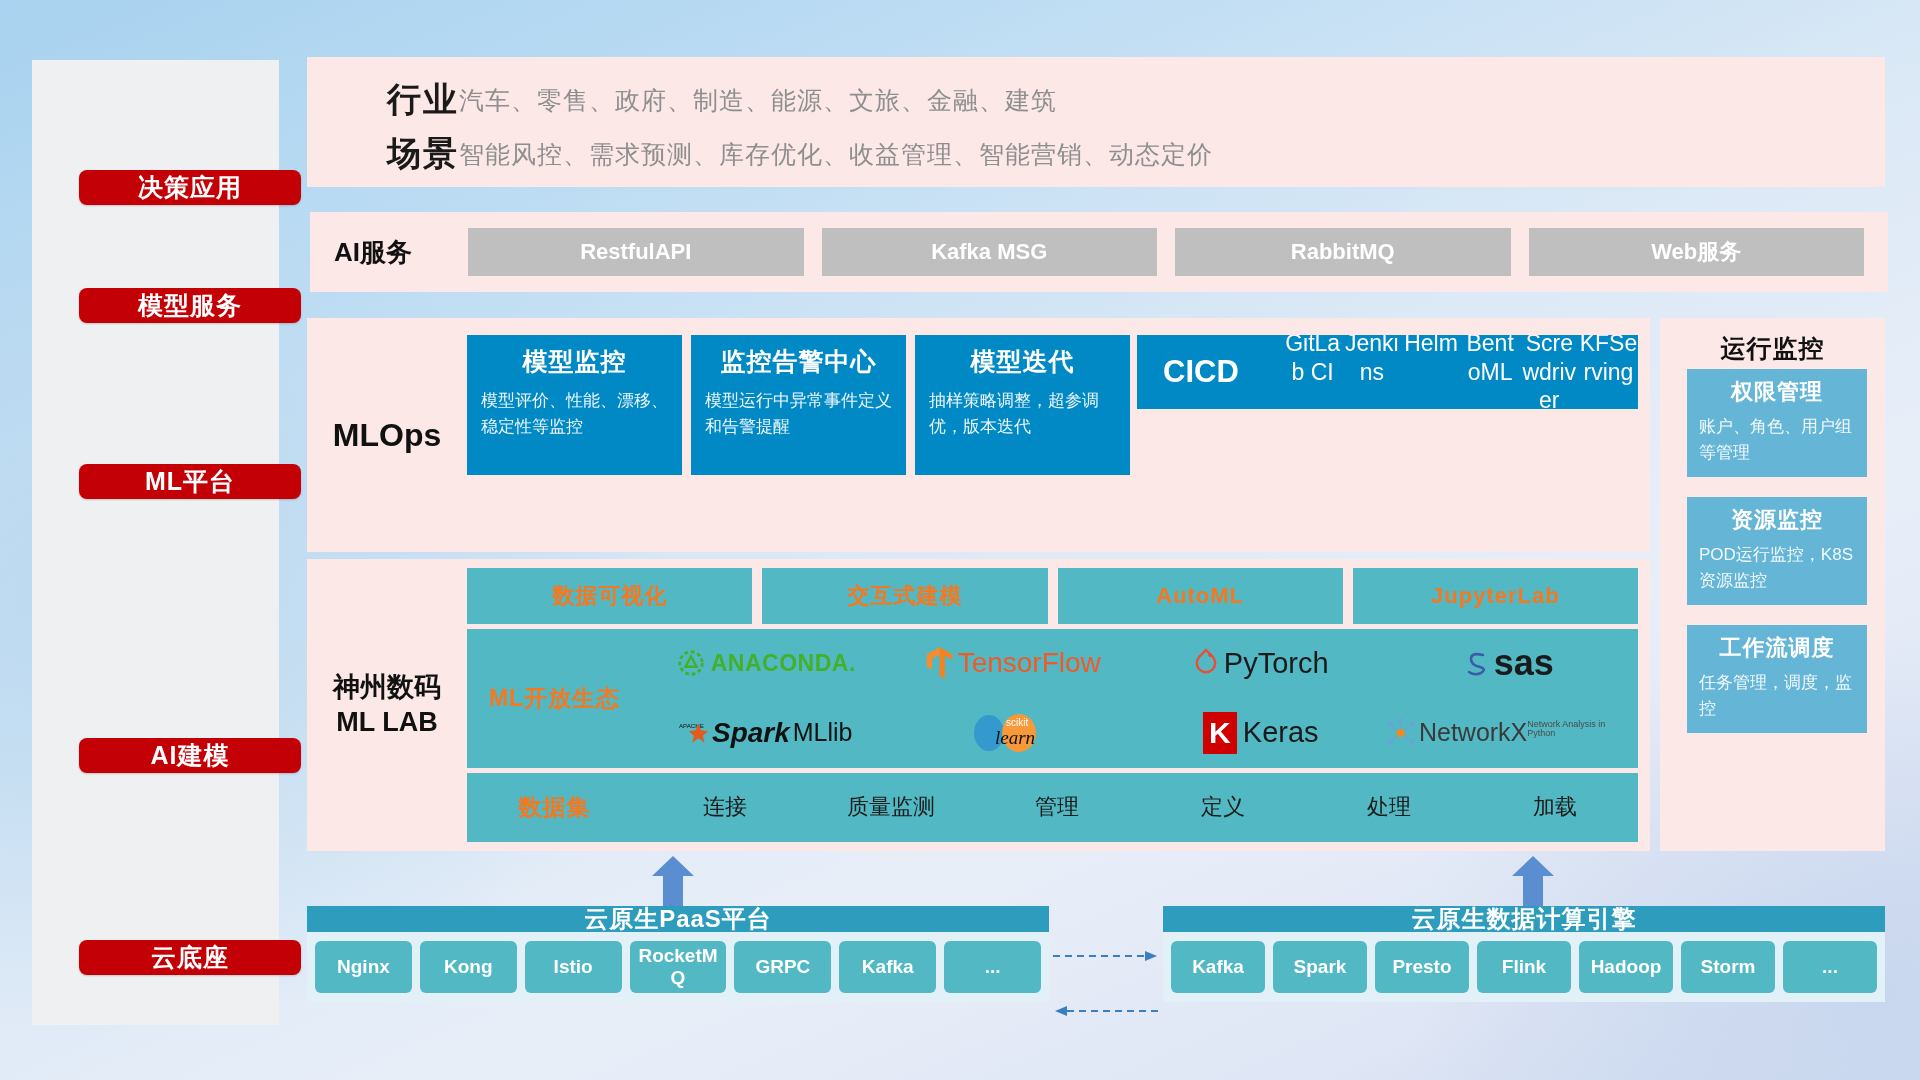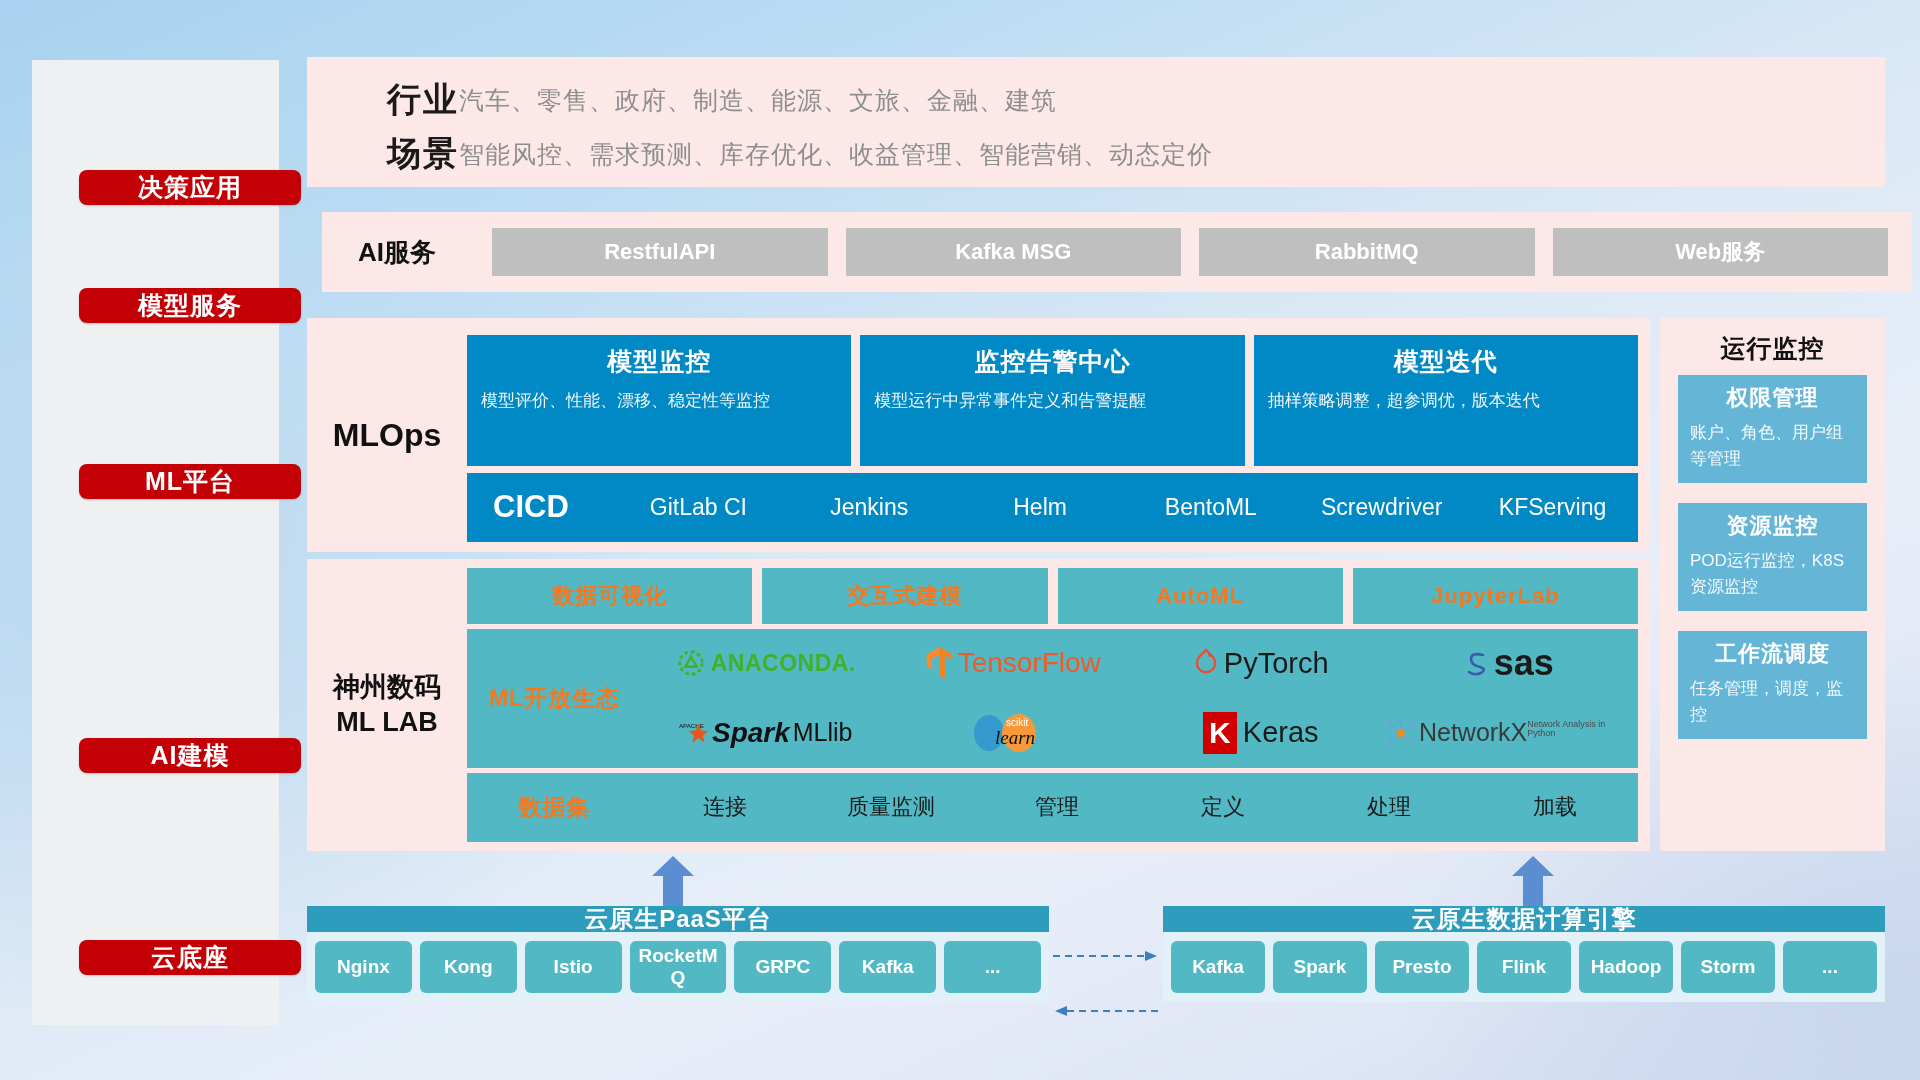--- a/index.html
+++ b/index.html
@@ -41,36 +41,36 @@
   .ind-line{position:absolute;display:flex;align-items:center;}
   .ind-label{
     width:128px;font-size:34px;font-weight:bold;color:#1a1a1a;
     text-align:right;flex:none;letter-spacing:2px;
   }
   .ind-val{font-size:25px;color:#8e8e8e;letter-spacing:1px;}
   .ind-l0{left:24px;top:20px;}
   .ind-l1{left:24px;top:74px;}
 
   
-  .row-svc{left:322px;top:212px;width:1578px;height:80px;display:flex;align-items:center;padding-left:12px;}
+  .row-svc{left:310px;top:212px;width:1578px;height:80px;display:flex;align-items:center;}
   .svc-label{width:128px;margin-left:24px;font-size:26px;font-weight:bold;color:#111;flex:none;}
   .svc-boxes{flex:1;display:flex;justify-content:space-between;padding:0 24px 0 6px;gap:18px;}
   .svc-box{
     flex:1;height:48px;background:#bfbfbf;color:#fff;
     font-size:22px;font-weight:bold;
     display:flex;align-items:center;justify-content:center;
   }
 
   
   .row-mlops{left:307px;top:318px;width:1343px;height:234px;display:flex;}
   .mlops-label{
     width:160px;flex:none;display:flex;align-items:center;justify-content:center;
     font-size:32px;font-weight:bold;color:#111;
   }
-  .mlops-right{flex:1;display:flex;flex-direction:column;padding:17px 12px 10px 0;gap:7px;}
+  .mlops-right{flex:1;display:flex;flex-direction:row;padding:17px 12px 10px 0;gap:7px;}
   .mlops-top{display:flex;gap:9px;height:140px;}
   .mlops-card{
     flex:1;background:#0089c4;color:#fff;padding:10px 14px 8px;
     display:flex;flex-direction:column;box-sizing:border-box;
   }
   .mlops-card .t{font-size:25px;font-weight:bold;text-align:center;margin-bottom:10px;letter-spacing:1px;}
   .mlops-card .d{font-size:17px;line-height:1.5;color:#eef7fc;}
   .cicd{
     background:#0089c4;height:74px;display:flex;align-items:center;
     color:#fff;overflow:hidden;padding-left:26px;box-sizing:border-box;
@@ -121,21 +121,21 @@
     text-align:center;font-size:25px;font-weight:bold;color:#111;
     padding-top:14px;letter-spacing:1px;
   }
   .mon-card{
     margin:0 18px 0 18px;background:#64b5d6;color:#fff;
     padding:8px 12px 12px;box-sizing:border-box;
   }
   .mon-card+.mon-card{margin-top:20px;}
   .mon-card .t{font-size:22px;font-weight:bold;text-align:center;margin-bottom:7px;letter-spacing:1px;}
   .mon-card .d{font-size:17px;line-height:1.5;color:#f2fafd;}
-  .mon-wrap{margin-top:10px;}
+  .mon-wrap{margin-top:4px;padding-left:9px;}
 
   
   .cloud{position:absolute;top:906px;}
   .cloud-l{left:307px;width:742px;}
   .cloud-r{left:1163px;width:722px;}
   .cloud-head{
     height:26px;background:#2e9dbd;color:#fff;
     font-size:24px;font-weight:bold;
     display:flex;align-items:center;justify-content:center;letter-spacing:1px;
   }

